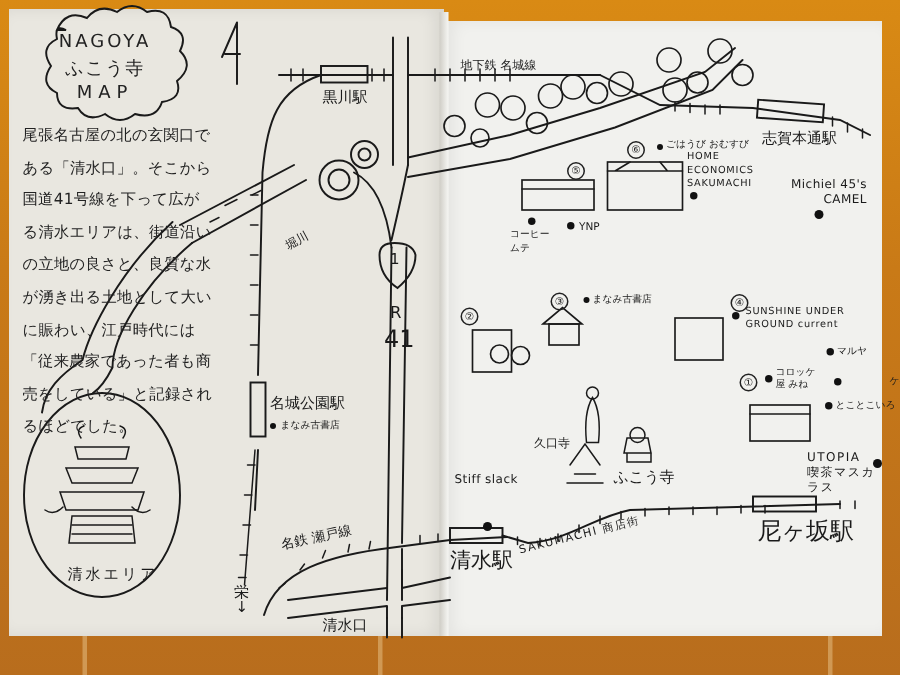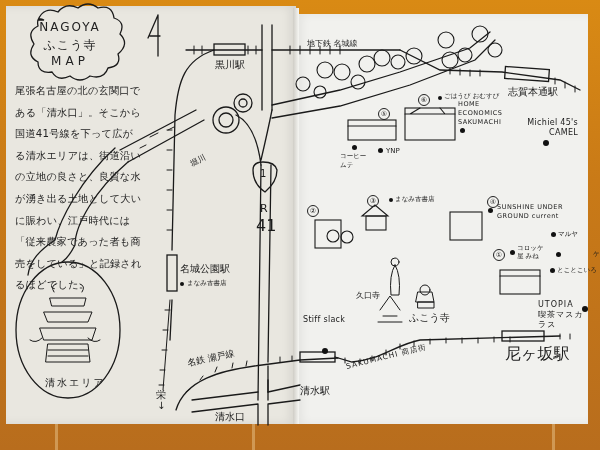--- a/index.html
+++ b/index.html
@@ -139,21 +139,21 @@
 
 <div class="intro">尾張名古屋の北の玄関口である「清水口」。そこから国道41号線を下って広がる清水エリアは、街道沿いの立地の良さと、良質な水が湧き出る土地として大いに賑わい、江戸時代には「従来農家であった者も商売をしている」と記録されるほどでした。</div>
 
 <div class="txt lbl" style="left:307px;top:38px;font-size:8px">地下鉄 名城線</div>
 <div class="txt lbl" style="left:187px;top:352px;transform:rotate(-12deg);font-size:9px">名鉄 瀬戸線</div>
 <div class="txt lbl-en" style="left:345px;top:352px;transform:rotate(-14deg);font-size:7.5px">SAKUMACHI 商店街</div>
 
 <div class="txt lbl" style="left:215px;top:58px">黒川駅</div>
 <div class="txt lbl" style="left:508px;top:85px;font-size:10px">志賀本通駅</div>
 <div class="txt lbl" style="left:180px;top:262px;font-size:10px">名城公園駅</div>
-<div class="txt lbl" style="left:300px;top:384px;font-size:10px">清水駅</div>
+<div class="txt lbl" style="left:300px;top:365px;font-size:14px">清水駅</div>
 <div class="txt lbl" style="left:505px;top:344px;font-size:16px">尼ヶ坂駅</div>
 
 <div class="txt" style="left:260px;top:168px;font-size:10px">1</div>
 <div class="txt" style="left:260px;top:202px;font-size:11px">R</div>
 <div class="txt" style="left:256px;top:216px;font-size:16px">41</div>
 <div class="txt lbl" style="left:190px;top:155px;transform:rotate(-28deg);font-size:8px">堀川</div>
 <div class="txt lbl" style="left:215px;top:410px">清水口</div>
 <div class="txt lbl" style="left:156px;top:388px">栄</div>
 <div class="txt lbl" style="left:157px;top:400px">↓</div>
 

